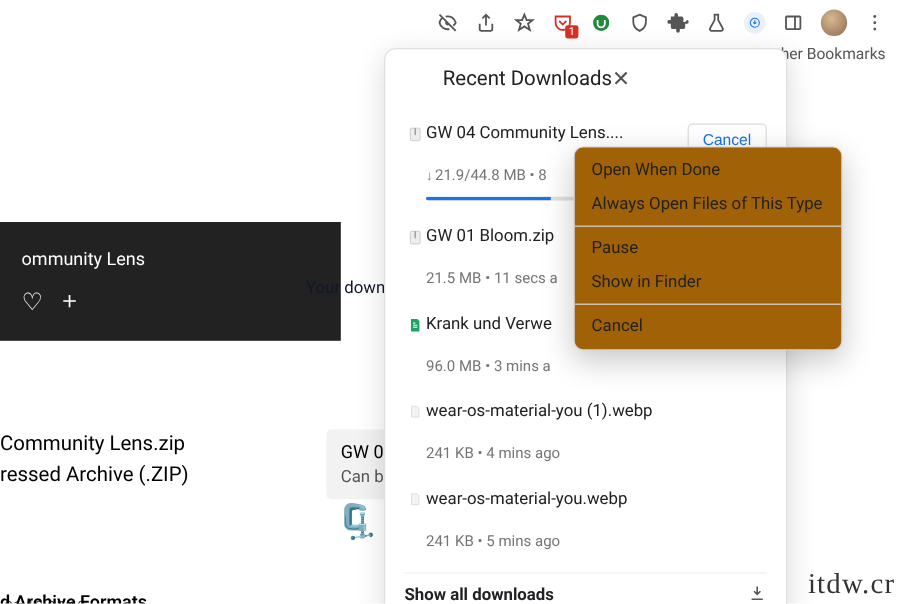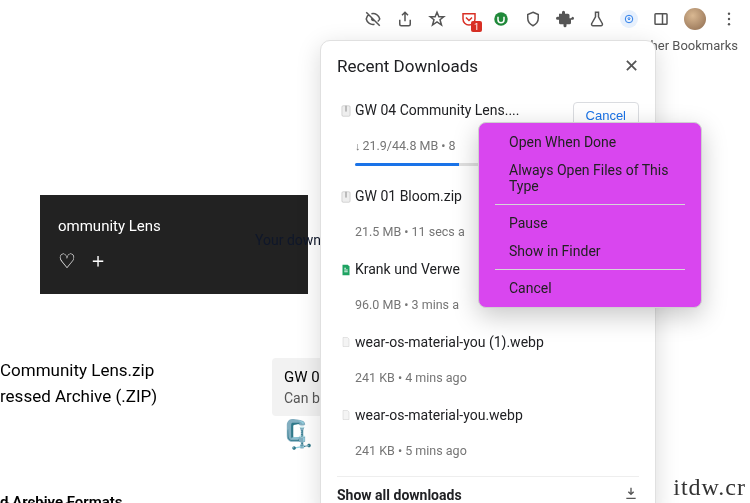--- a/index.html
+++ b/index.html
@@ -6,55 +6,55 @@
 body { font-family: -apple-system, BlinkMacSystemFont, "Segoe UI", Roboto, sans-serif; background: #fff; width: 750px; height: 503px; overflow: hidden; position: relative; }
 
 .toolbar { position: absolute; top: 8px; right: 12px; display: flex; align-items: center; gap: 14px; }
 .toolbar .icon { width: 18px; height: 18px; display: flex; align-items: center; justify-content: center; cursor: pointer; }
 .toolbar svg { width: 18px; height: 18px; }
 .avatar { width: 22px; height: 22px; border-radius: 50%; background: radial-gradient(circle at 40% 35%, #d9b892, #8c6a4e); }
 .download-active { border-radius: 50%; background: #e8f1fd; padding: 4px; width: 26px; height: 26px; }
 
 .bookmarks-bar { position: absolute; top: 38px; right: 12px; font-size: 13px; color: #555; }
 
-.bg-left { position: absolute; left: 0; top: 195px; width: 308px; padding-left: 40px; }
+.bg-left { position: absolute; left: 0; top: 185px; width: 284px; }
 .bg-dark { background: #222; color: #fff; padding: 22px 18px 20px; }
 .bg-dark-title { font-size: 15px; margin-bottom: 12px; }
 .bg-dark-icons { display: flex; gap: 12px; font-size: 20px; align-items: center; }
 .bg-gray { background: #3a3a3a; color: #eee; padding: 14px 18px; font-size: 14px; text-align: left; }
 
 .your-down { position: absolute; left: 255px; top: 232px; font-size: 14px; color: #0f172a; }
 
 .file-info { position: absolute; left: 0; top: 358px; font-size: 17px; line-height: 1.5; }
 .file-info .sub { font-size: 13px; color: #555; margin-top: 88px; }
 .zip-icon { position: absolute; left: 280px; top: 418px; font-size: 28px; }
 .gw-box { position: absolute; left: 272px; top: 358px; background: #f2f2f2; padding: 10px 12px; font-size: 15px; border-radius: 4px; }
 .gw-box .sub { font-size: 14px; color: #555; margin-top: 4px; }
 .fmt { position: absolute; left: 0; top: 493px; font-size: 15px; font-weight: 600; }
 
 .downloads-panel { position: absolute; top: 40px; left: 320px; width: 336px; background: #fff; border: 1px solid #e0e0e0; border-radius: 10px; box-shadow: 0 6px 24px rgba(0,0,0,.15); padding: 14px 16px 12px; }
-.dp-head { display: flex; justify-content: space-between; align-items: center; margin-bottom: 18px; }
+.dp-head { display: flex; align-items: center; margin-bottom: 18px; margin-left: 32px; }
 .dp-title { font-size: 17px; color: #202124; }
 .dp-close { cursor: pointer; font-size: 18px; color: #555; }
 
 .dl-item { display: flex; align-items: flex-start; gap: 0; padding: 8px 0 14px; }
 .dl-icon { width: 18px; flex-shrink: 0; display: flex; justify-content: center; padding-top: 2px; }
 .dl-body { flex: 1; min-width: 0; }
 .dl-name { font-size: 14px; color: #202124; white-space: nowrap; overflow: hidden; text-overflow: ellipsis; }
 .dl-meta { font-size: 12.5px; color: #757575; margin-top: 20px; white-space: nowrap; overflow: hidden; text-overflow: ellipsis; }
 .dl-action { flex-shrink: 0; }
 .cancel-btn { border: 1px solid #dadce0; border-radius: 4px; background: #fff; color: #1a73e8; font-size: 13px; padding: 5px 12px; cursor: pointer; }
 .progress { height: 3px; background: #e0e0e0; border-radius: 2px; margin-top: 10px; overflow: hidden; position: relative; }
 .progress-fill { height: 100%; background: #1a73e8; width: 48%; }
 
 .dp-foot { display: flex; justify-content: space-between; align-items: center; padding-top: 8px; border-top: 1px solid #eee; margin-top: 4px; }
 .dp-foot-text { font-size: 14px; color: #202124; cursor: pointer; font-weight: bold; }
 .dp-foot-icon { cursor: pointer; color: #555; }
 
-.context-menu { position: absolute; top: 122px; left: 478px; width: 224px; background: #d946ef; border: 1px solid #d0d0d0; border-radius: 8px; box-shadow: 0 8px 26px rgba(0,0,0,.22); padding: 5px 16px; }
+.context-menu { position: absolute; top: 122px; left: 478px; width: 224px; background: #a16207; border: 1px solid #d0d0d0; border-radius: 8px; box-shadow: 0 8px 26px rgba(0,0,0,.22); padding: 5px 0; }
 .context-menu .item { padding: 6px 14px; font-size: 14px; color: #222; cursor: pointer; }
 .context-menu .sep { height: 1px; background: #d6d6d8; margin: 4px 0; }
 
 .watermark { position: absolute; bottom: 2px; right: 4px; font-family: Georgia, serif; font-size: 24px; color: #333; letter-spacing: 1px; }
 
 .zip-svg { width: 14px; }
 .doc-svg { width: 14px; }
 .file-svg { width: 12px; }
 .down-arrow { color: #757575; font-size: 11px; margin-right: 2px; }
 .badge { position: absolute; bottom: -4px; right: -4px; background: #d93025; color: #fff; font-size: 9px; width: 11px; height: 11px; border-radius: 2px; display: flex; align-items: center; justify-content: center; }

